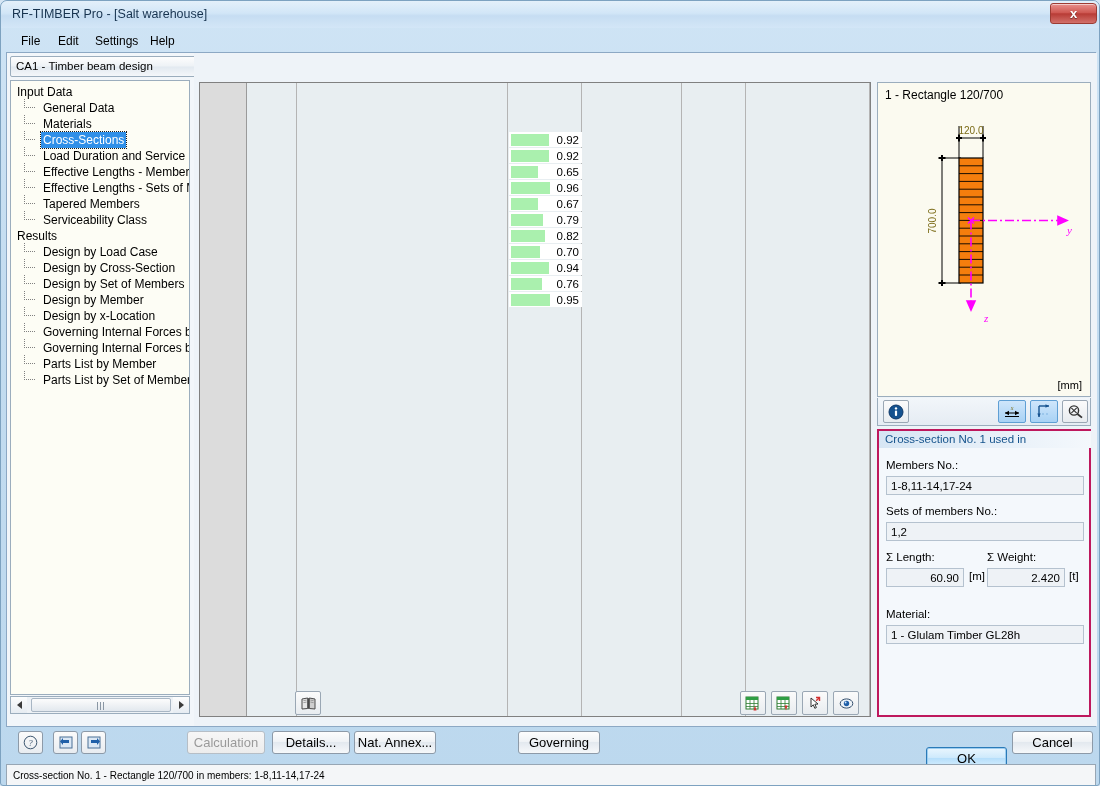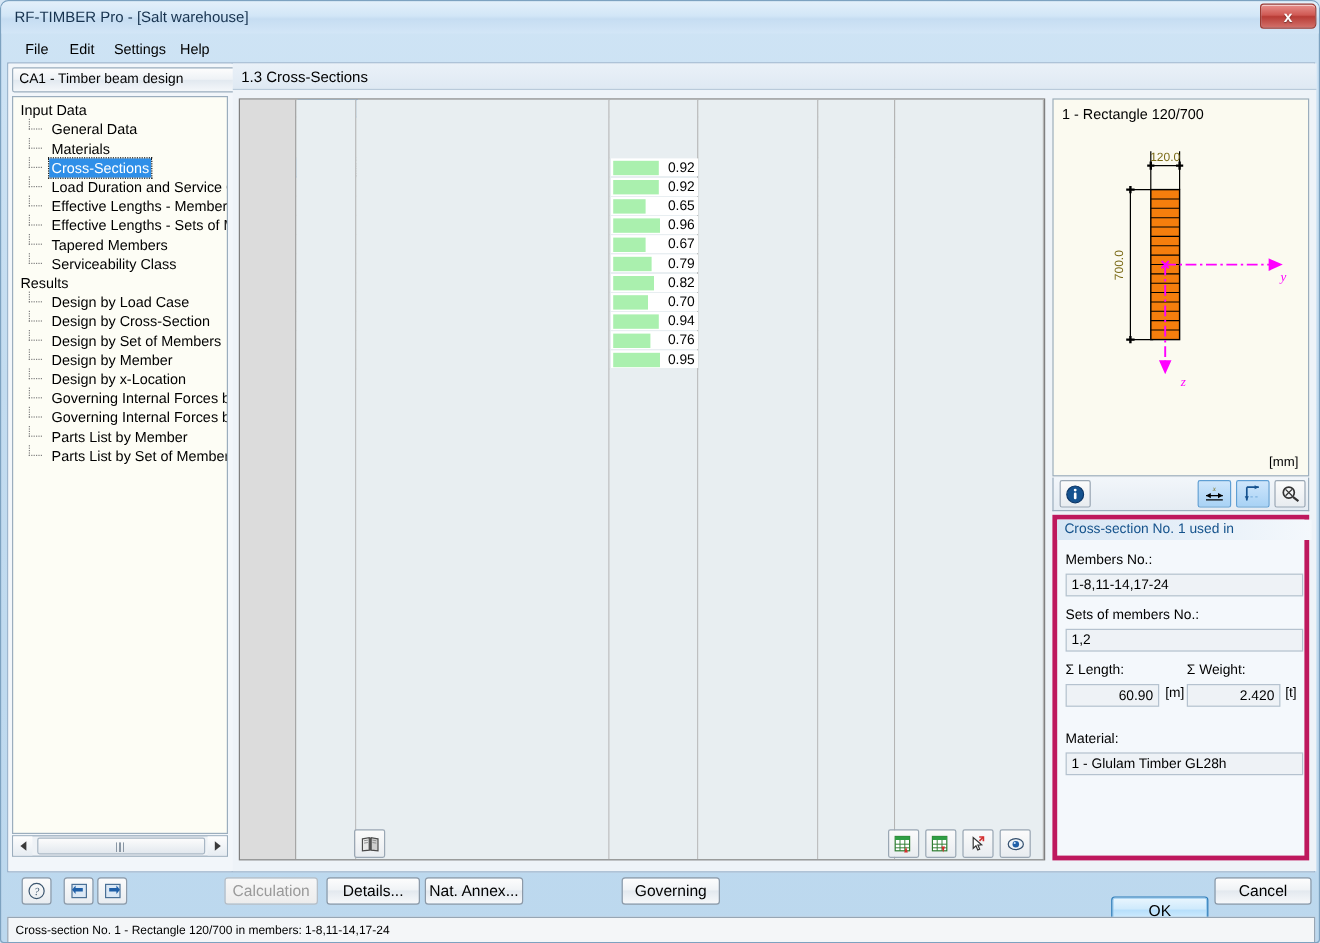--- a/index.html
+++ b/index.html
@@ -242,21 +242,21 @@
   }
   #gfxbar {
     position: absolute; left: 683px; top: 345px; width: 214px; height: 28px;
     background: linear-gradient(to bottom, #f2f6fa, #e5ecf3);
     border-left: 1px solid #9badbd; border-right: 1px solid #9badbd;
     border-bottom: 1px solid #9badbd;
   }
   #infopanel {
     position: absolute; left: 683px; top: 376px; width: 214px; height: 288px;
     background: #f4f8fc;
-    border: 4px solid #be185d;
+    border: 2px solid #be185d;
   }
   #info-head {
     position: absolute; left: 0; top: 0; width: 212px; height: 17px;
     line-height: 17px; padding-left: 6px;
     font-size: 11.5px; color: #15538c;
     background: linear-gradient(to right, #d7e6f4, #f4f8fc);
   }
   .info-label {
     position: absolute; font-size: 11.5px; color: #000;
   }
@@ -369,21 +369,20 @@
         <div id="sb-thumb">
             <div class="grip"></div>
           </div>
         <div class="sb-arrow right">
             <div class="tri-right"></div>
           </div>
       </div>
     </div>
 
     <div id="tablepane">
-      <div id="pane-title">1.3 Cross-Sections</div>
 
       <div id="tablewrap">
         <div id="filler">
           <div class="fillcol first" style="left:0;   width:47px;"></div>
           <div class="fillcol" style="left:47px; width:50px;"></div>
           <div class="fillcol" style="left:97px; width:211px;"></div>
           <div class="fillcol" style="left:308px;width:74px;"></div>
           <div class="fillcol" style="left:382px;width:100px;"></div>
           <div class="fillcol" style="left:482px;width:64px;"></div>
           <div class="fillcol" style="left:546px;width:124px;"></div>

